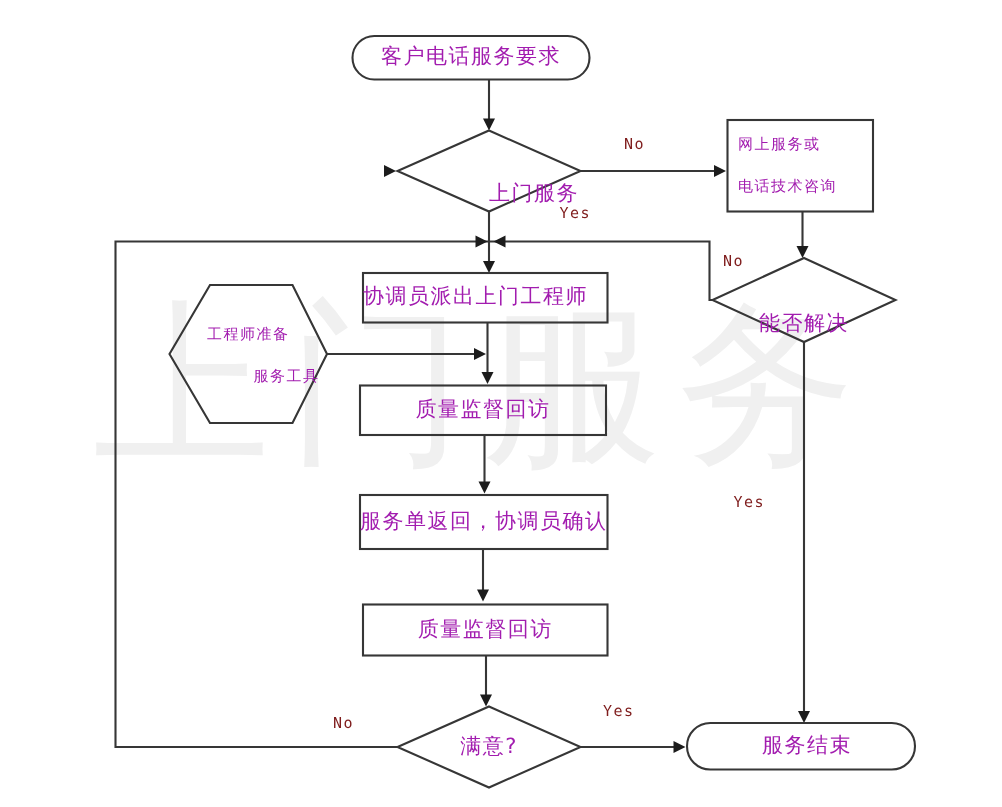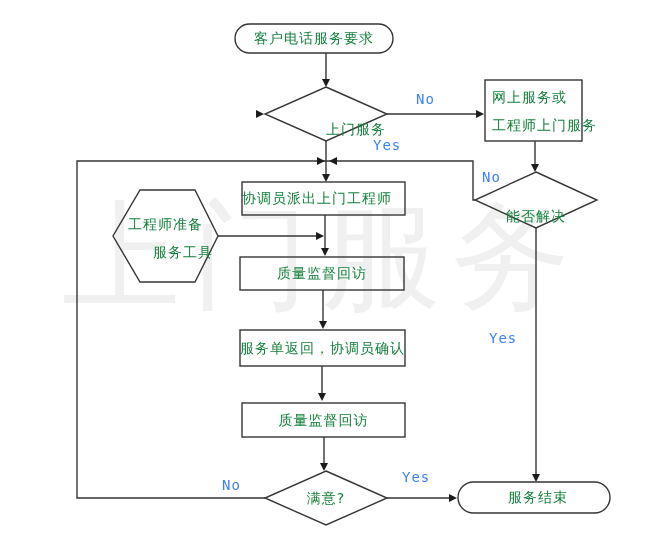--- a/index.html
+++ b/index.html
@@ -10,28 +10,28 @@
   #watermark{
     position:absolute;left:62px;top:178px;width:600px;
     font-size:118px;letter-spacing:12px;color:#f0f0f0;white-space:nowrap;
     font-family:"DejaVu Serif","Liberation Serif",serif;user-select:none;
   }
   svg.diagram{position:absolute;left:0;top:0;}
   svg .shape{fill:none;stroke:#363636;stroke-width:1.4;}
   svg .edge{fill:none;stroke:#363636;stroke-width:1.4;}
   svg .arrow{fill:#1c1c1c;stroke:none;}
   .lbl{
-    position:absolute;color:#15803d;text-align:center;
+    position:absolute;color:#a21caf;text-align:center;
     font-size:14px;letter-spacing:1px;white-space:nowrap;
   }
-  .lbl.small{font-size:14px;}
+  .lbl.small{font-size:10px;}
   .yn{
-    position:absolute;color:#3b82f6;
+    position:absolute;color:#7f1d1d;
     font-family:"DejaVu Sans Mono","Liberation Mono",monospace;
-    font-size:14px;letter-spacing:1px;white-space:nowrap;
+    font-size:10px;letter-spacing:1px;white-space:nowrap;
   }
   .twoline div{line-height:28px;}
 </style>
 </head>
 <body>
 
 <div id="canvas">
 
   <div id="watermark">上门服务</div>
 
@@ -94,21 +94,21 @@
 
     <rect class="shape" x="458" y="482" width="152" height="31" rx="15.5" ry="15.5"></rect>
   </svg>
 
   <div class="lbl" style="left:235px;top:24px;width:158px;line-height:29px;">客户电话服务要求</div>
 
   <div class="lbl" style="left:266px;top:116px;width:120px;line-height:26px;text-align:right;">上门服务</div>
 
   <div class="twoline" style="position:absolute;left:492px;top:83px;width:90px;text-align:left;">
     <div class="lbl small" style="position:static;text-align:left;">网上服务或</div>
-    <div class="lbl small" style="position:static;text-align:left;">工程师上门服务</div>
+    <div class="lbl small" style="position:static;text-align:left;">电话技术咨询</div>
   </div>
 
   <div class="lbl" style="left:476px;top:204px;width:120px;line-height:25px;">能否解决</div>
 
   <div class="twoline" style="position:absolute;left:118px;top:210px;width:95px;text-align:center;">
     <div class="lbl small" style="position:static;">工程师准备</div>
     <div class="lbl small" style="position:static;text-align:right;">服务工具</div>
   </div>
 
   <div class="lbl" style="left:242px;top:182px;width:134px;line-height:33px;">协调员派出上门工程师</div>

